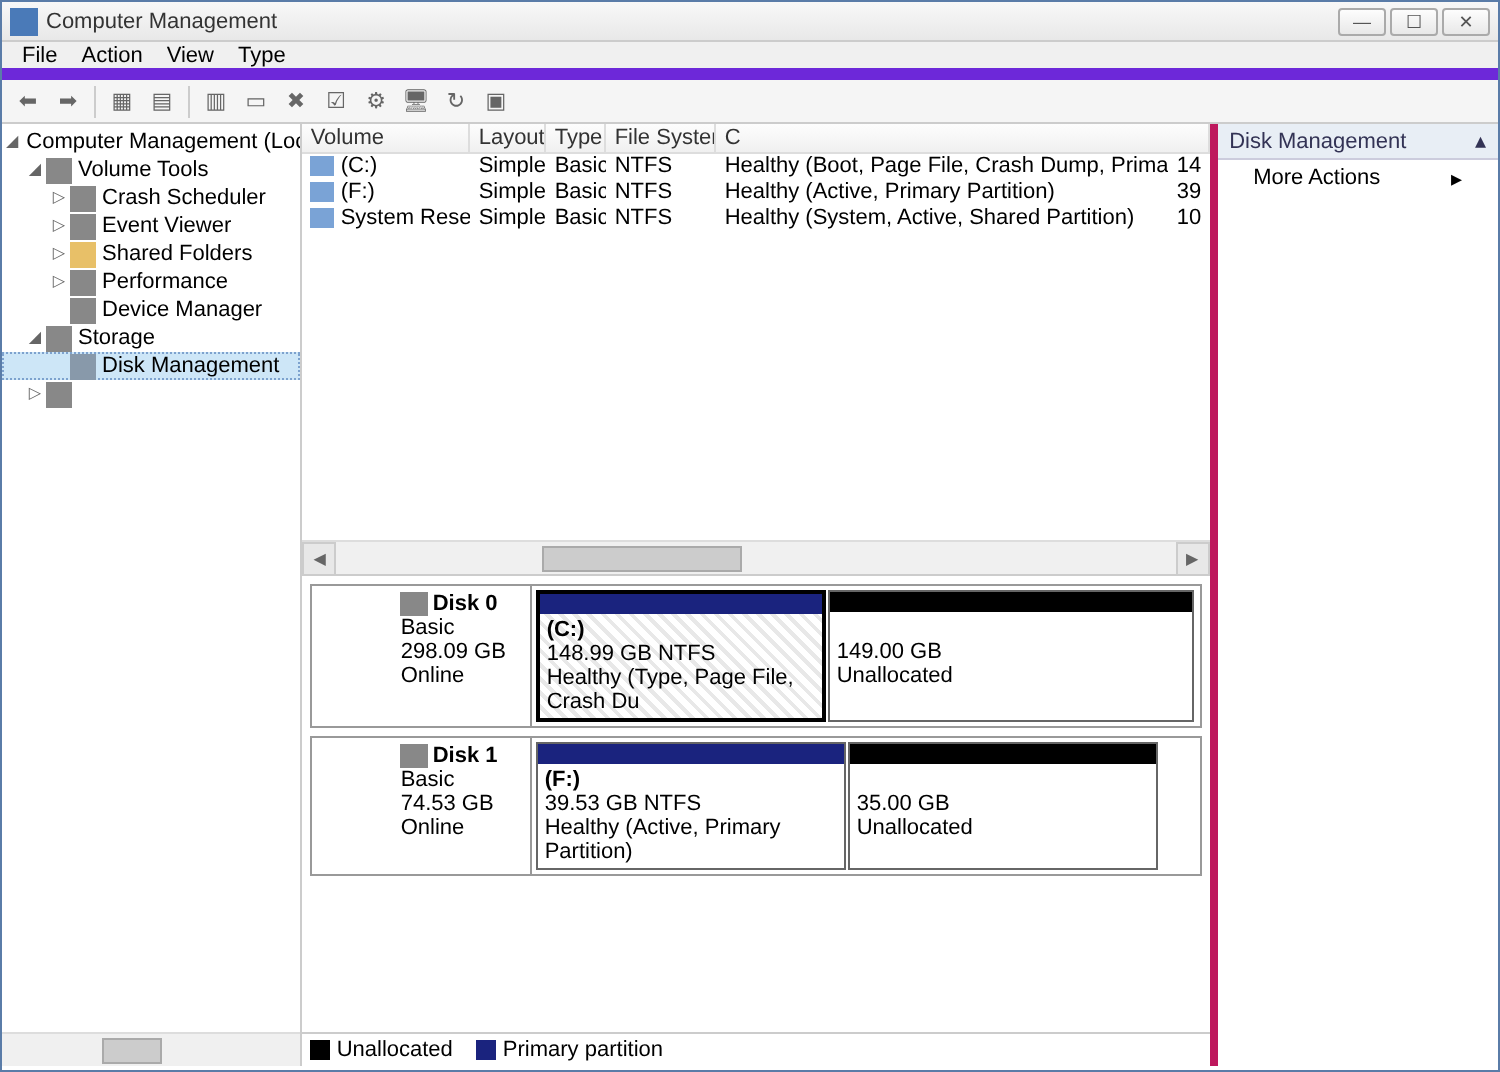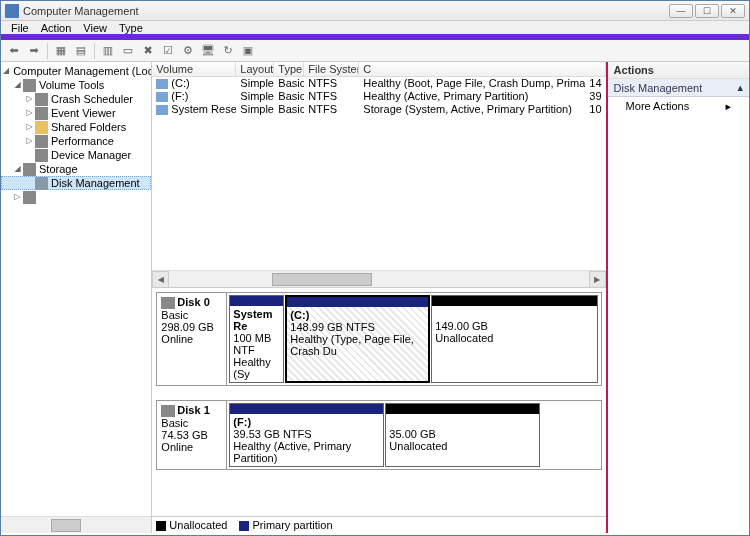--- a/index.html
+++ b/index.html
@@ -19,33 +19,33 @@
 .tree-item { display: flex; align-items: center; padding: 0 2px; height: 14px; line-height:14px; white-space: nowrap; cursor: default;}
 .tree-item.selected { background: #cde6f7; border: 1px dotted #7da2ce; padding: 0 1px;}
 .tree-indent { display:inline-block; }
 .tree-toggle { width:9px; height:9px; display:inline-flex; align-items:center; justify-content:center; font-size:8px; color:#666; margin-right:1px;}
 .tree-icon { width:13px; height:13px; display:inline-block; margin-right:3px; background:#888; }
 .tree-icon.folder{background:#e8c068;}
 .tree-icon.comp{background:#6a9cd6;}
 .tree-icon.disk{background:#8899aa;}
 .tree-hscroll{position:absolute;bottom:0;left:0;right:0;height:17px;background:#f0f0f0;border-top:1px solid #ddd;}
 .tree-hscroll .thumb{position:absolute;left:50px;top:2px;width:30px;height:13px;background:#ccc;border:1px solid #aaa;}
-.center-panel { flex: 1; display: flex; flex-direction: column; border-right: 2px solid #be185d; }
+.center-panel { flex: 1; display: flex; flex-direction: column; border-right: 4px solid #be185d; }
 .vol-header { display: flex; background: #fff; border-bottom: 1px solid #ddd; }
 .vol-col { border-right: 1px solid #ddd; padding: 1px 4px; color: #333; background: linear-gradient(#fdfdfd,#f0f0f0); white-space:nowrap; overflow:hidden;}
 .vol-list { height: 193px; overflow: auto; background: #fff; position:relative;}
 .vol-row { display: flex; height: 13px; }
 .vol-cell { padding: 0 4px; white-space: nowrap; overflow: hidden; }
 .vol-icon{width:12px;height:10px;display:inline-block;background:#7aa3d6;margin-right:3px;vertical-align:middle;}
 .vol-hscroll{height:17px;background:#f0f0f0;border-top:1px solid #ddd;position:relative;}
 .vol-hscroll .lbtn,.vol-hscroll .rbtn{position:absolute;top:0;width:17px;height:17px;background:#e8e8e8;border:1px solid #ccc;display:flex;align-items:center;justify-content:center;font-size:8px;color:#666;}
 .vol-hscroll .lbtn{left:0;} .vol-hscroll .rbtn{right:0;}
 .vol-hscroll .thumb{position:absolute;left:120px;top:2px;height:13px;width:100px;background:#ccc;border:1px solid #aaa;}
 .disk-panel { flex: 1; overflow-y: auto; background: #fff; border-top:1px solid #ccc; padding:4px;}
-.disk-row { display: flex; margin-bottom: 14px; border:1px solid #999;}
+.disk-row { display: flex; margin-bottom: 4px; border:1px solid #999;padding-left:40px;}
 .disk-info { width: 70px; padding: 3px 4px; background:#fff; border-right:1px solid #999;}
 .disk-info b{font-weight:bold;}
 .disk-icon{width:14px;height:12px;display:inline-block;background:#888;margin-right:2px;vertical-align:middle;}
 .disk-parts { flex:1; display:flex; padding:2px; gap:0;}
 .part { border:1px solid #666; margin-right:1px; display:flex; flex-direction:column;}
 .part-stripe{height:10px;}
 .part-stripe.primary{background:#1a237e;}
 .part-stripe.unalloc{background:#000;}
 .part-body{padding:2px 3px; font-size:10.5px; line-height:12px; overflow:hidden; flex:1;}
 .part-body.hatched{background:repeating-linear-gradient(45deg,#fff,#fff 3px,#e8e8e8 3px,#e8e8e8 5px);}
@@ -179,43 +179,39 @@
         <div class="vol-cell" style="width:30px">Basic</div>
         <div class="vol-cell" style="width:55px">NTFS</div>
         <div class="vol-cell" style="width:226px">Healthy (Active, Primary Partition)</div>
         <div class="vol-cell" style="flex:1">39</div>
       </div>
       <div class="vol-row">
         <div class="vol-cell" style="width:84px"><span class="vol-icon"></span><span>System Reserved</span></div>
         <div class="vol-cell" style="width:38px">Simple</div>
         <div class="vol-cell" style="width:30px">Basic</div>
         <div class="vol-cell" style="width:55px">NTFS</div>
-        <div class="vol-cell" style="width:226px">Storage (System, Active, Primary Partition)</div>
+        <div class="vol-cell" style="width:226px">Healthy (System, Active, Shared Partition)</div>
         <div class="vol-cell" style="flex:1">10</div>
       </div>
     </div>
     <div class="vol-hscroll">
       <div class="lbtn">◀</div>
       <div class="thumb"></div>
       <div class="rbtn">▶</div>
     </div>
 
     <div class="disk-panel">
       <div class="disk-row">
         <div class="disk-info">
           <span class="disk-icon"></span><b>Disk 0</b><br>
           <span>Basic</span><br>
           <span>298.09 GB</span><br>
           <span>Online</span>
         </div>
         <div class="disk-parts">
-          <div class="part" style="width:55px">
-            <div class="part-stripe primary"></div>
-            <div class="part-body"><b>System Re</b><br><span>100 MB NTF</span><br><span>Healthy (Sy</span></div>
-          </div>
           <div class="part" style="width:145px;border:2px solid #000">
             <div class="part-stripe primary"></div>
             <div class="part-body hatched"><b>(C:)</b><br><span>148.99 GB NTFS</span><br><span>Healthy (Type, Page File, Crash Du</span></div>
           </div>
           <div class="part" style="flex:1">
             <div class="part-stripe unalloc"></div>
             <div class="part-body"><br><span>149.00 GB</span><br><span>Unallocated</span></div>
           </div>
         </div>
       </div>
@@ -241,21 +237,20 @@
 
     </div>
 
     <div class="legend">
       <span><span class="legend-sw" style="background:#000"></span><span>Unallocated</span></span>
       <span><span class="legend-sw" style="background:#1a237e"></span><span>Primary partition</span></span>
     </div>
   </div>
 
   <div class="actions-panel">
-    <div class="actions-hdr">Actions</div>
     <div class="actions-sub">
       <span>Disk Management</span>
       <span>▴</span>
     </div>
     <div class="actions-item">
       <span>More Actions</span>
       <span>▸</span>
     </div>
   </div>
 </div>

